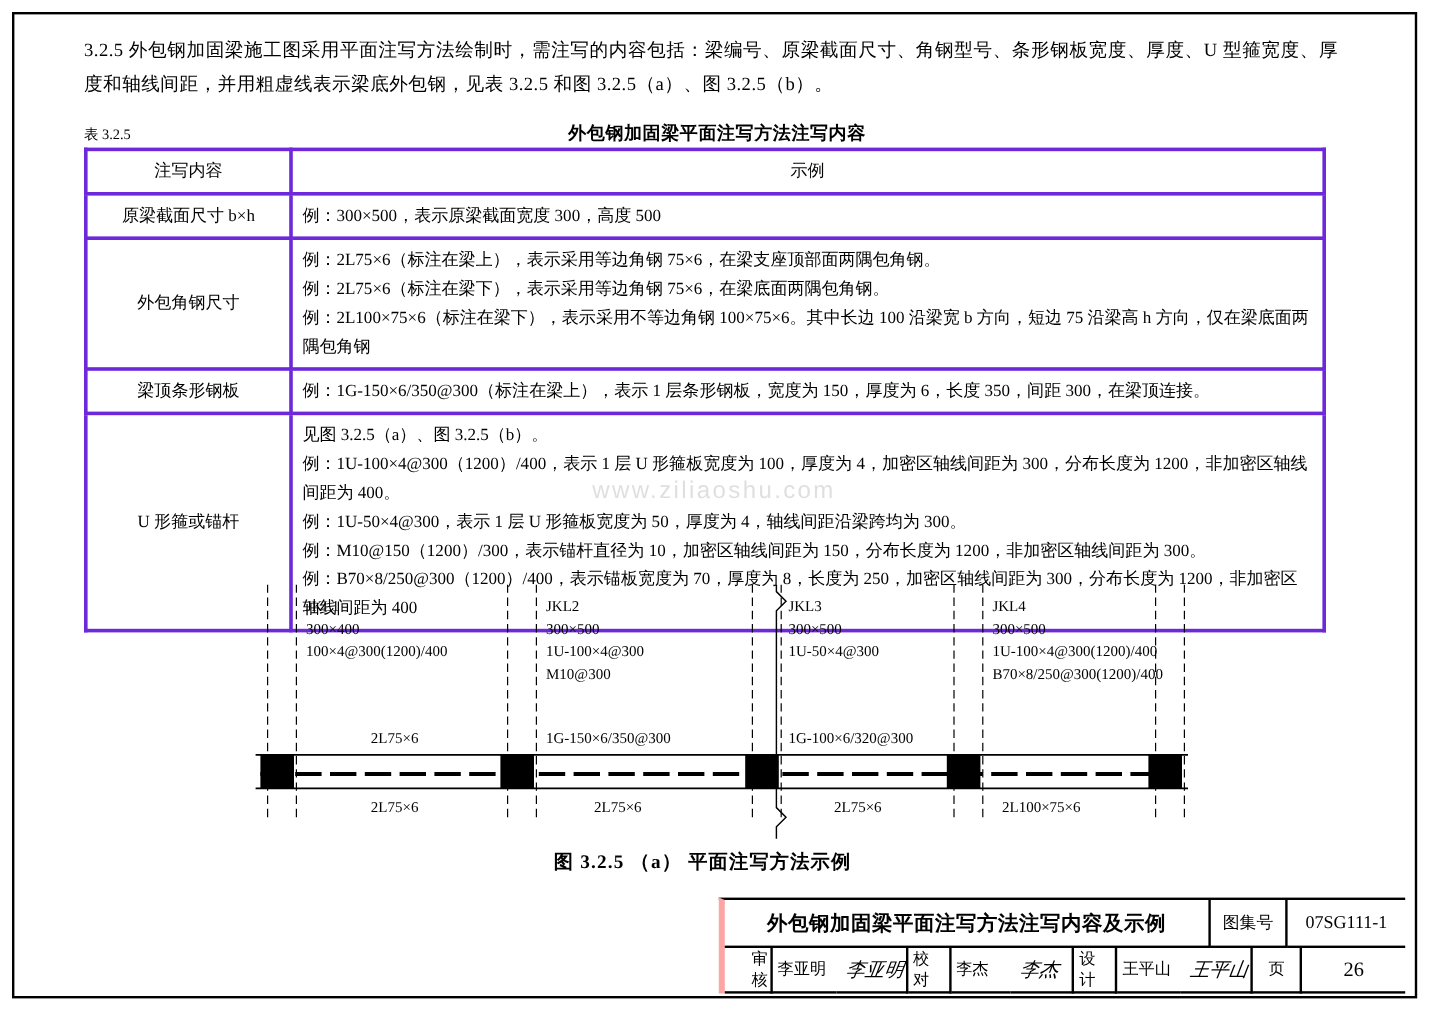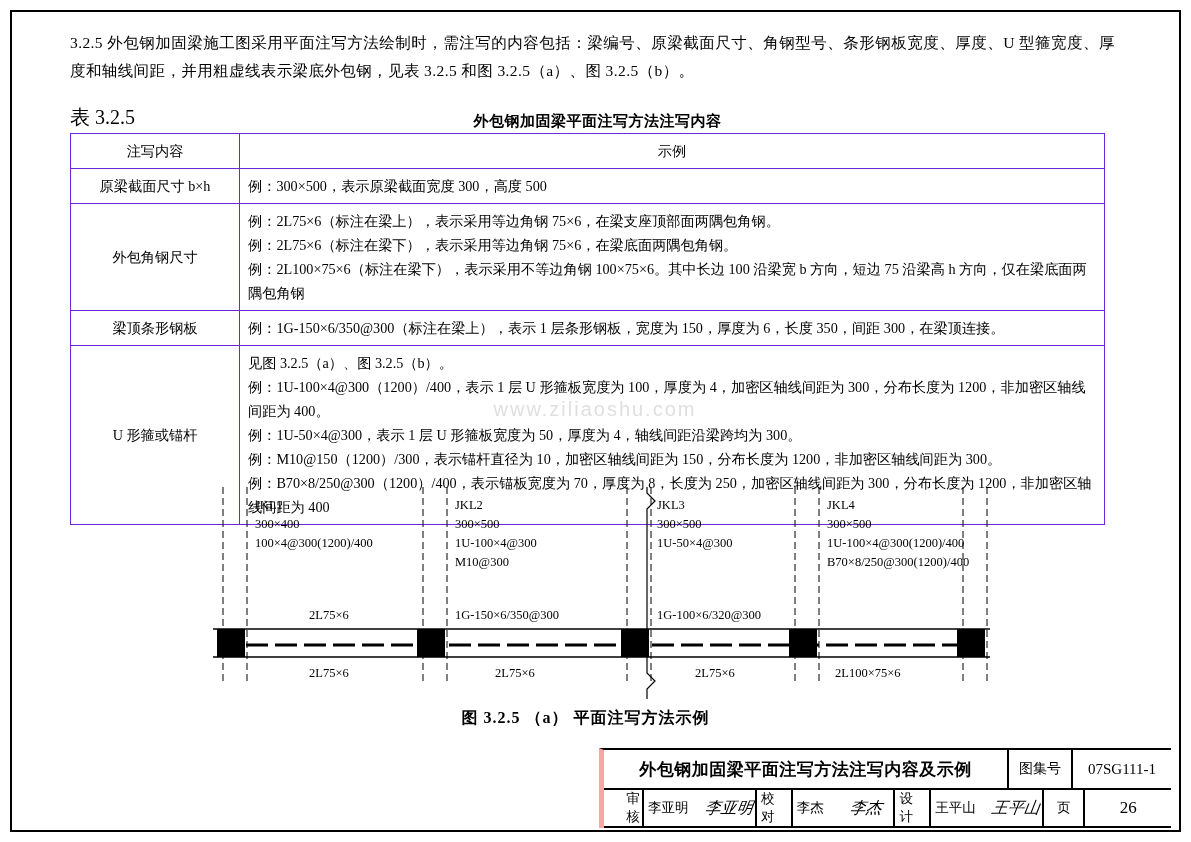--- a/index.html
+++ b/index.html
@@ -40,39 +40,39 @@
     letter-spacing: 0.4px;
     text-align: justify;
   }
   .tbl-caption-row {
     display: flex;
     align-items: flex-end;
     margin-top: 8px;
     margin-bottom: 2px;
   }
   .tbl-num {
-    font-size: 20px;
+    font-size: 12px;
     width: 160px;
     margin-top: 11px;
   }
   .tbl-title {
     font-size: 15px;
     font-weight: bold;
     flex: 1;
     text-align: center;
     margin-right: 150px;
     letter-spacing: 0.5px;
   }
   table.main {
     border-collapse: collapse;
     width: 1035px;
     table-layout: fixed;
   }
   table.main td {
-    border: 1px solid #6d28d9;
+    border: 3px solid #6d28d9;
     font-size: 14.2px;
     padding: 5px 8px;
     vertical-align: middle;
     line-height: 24px;
   }
   table.main td.col1 {
     width: 152px;
     text-align: center;
     white-space: nowrap;
   }

